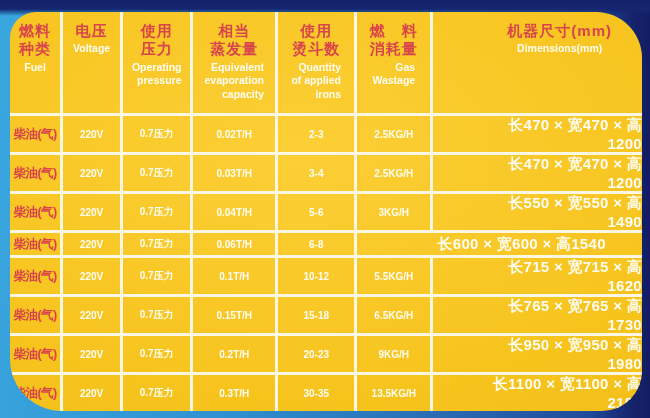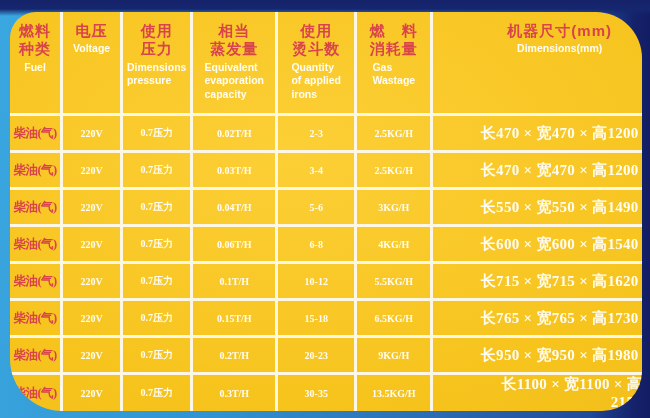--- a/index.html
+++ b/index.html
@@ -19,21 +19,21 @@
     border-radius:26px 46px 40px 52px;
     background:radial-gradient(120% 110% at 45% 35%, #fccf36 0%, #f7c41e 55%, #eeb915 100%);
     overflow:hidden;
     display:flex;flex-direction:column;
   }
   .thead{
     display:flex;
     height:101px;
     border-bottom:3px solid var(--line);
   }
-  .tbody{flex:1;display:flex;flex-direction:column;font-family:Liberation Serif, serif;}
+  .tbody{flex:1;display:flex;flex-direction:column;}
   .tr{flex:1;display:flex;border-bottom:3px solid var(--line);}
   .tr:last-child{border-bottom:none;}
   .th,.td{box-sizing:border-box;border-right:3px solid var(--line);}
   .col-dimensions{border-right:none;flex:1;padding-left:44px;}
   .col-fuel{width:8.4%;}
   .col-voltage{width:9.5%;}
   .col-pressure{width:11.1%;}
   .col-evaporation{width:13.45%;}
   .col-irons{width:12.5%;}
   .col-gas{width:12.05%;}
@@ -41,21 +41,21 @@
   .th{
     display:flex;flex-direction:column;align-items:center;
     padding-top:10px;gap:2px;
   }
   .zh{
     color:var(--red);font-weight:bold;font-size:15px;line-height:1.22;
     white-space:pre-line;text-align:center;letter-spacing:1px;
   }
   .en{
     color:var(--white);font-weight:bold;font-size:10.5px;line-height:1.3;
-    white-space:pre-line;text-align:left;
+    white-space:pre-line;text-align:right;
   }
   .td{
     display:flex;align-items:center;justify-content:center;
     color:var(--white);font-weight:bold;font-size:10px;
     text-align:center;
   }
   .td.col-fuel{color:var(--red);font-size:12.5px;letter-spacing:-0.5px;}
   .td.col-dimensions{font-size:15px;letter-spacing:0.3px;text-align:right;}
 </style>
 </head>
@@ -69,21 +69,21 @@
 种类</div>
           <div class="en">Fuel</div>
         </div>
         <div class="th col-voltage">
           <div class="zh">电压</div>
           <div class="en">Voltage</div>
         </div>
         <div class="th col-pressure">
           <div class="zh">使用
 压力</div>
-          <div class="en">Dimensions
+          <div class="en">Operating
 pressure</div>
         </div>
         <div class="th col-evaporation">
           <div class="zh">相当
 蒸发量</div>
           <div class="en">Equivalent
 evaporation
 capacity</div>
         </div>
         <div class="th col-irons">
@@ -131,21 +131,20 @@
           <div class="td col-irons">5-6</div>
           <div class="td col-gas">3KG/H</div>
           <div class="td col-dimensions">长550 × 宽550 × 高1490</div>
         </div>
         <div class="tr">
           <div class="td col-fuel">柴油(气)</div>
           <div class="td col-voltage">220V</div>
           <div class="td col-pressure">0.7压力</div>
           <div class="td col-evaporation">0.06T/H</div>
           <div class="td col-irons">6-8</div>
-          <div class="td col-gas">4KG/H</div>
           <div class="td col-dimensions">长600 × 宽600 × 高1540</div>
         </div>
         <div class="tr">
           <div class="td col-fuel">柴油(气)</div>
           <div class="td col-voltage">220V</div>
           <div class="td col-pressure">0.7压力</div>
           <div class="td col-evaporation">0.1T/H</div>
           <div class="td col-irons">10-12</div>
           <div class="td col-gas">5.5KG/H</div>
           <div class="td col-dimensions">长715 × 宽715 × 高1620</div>

